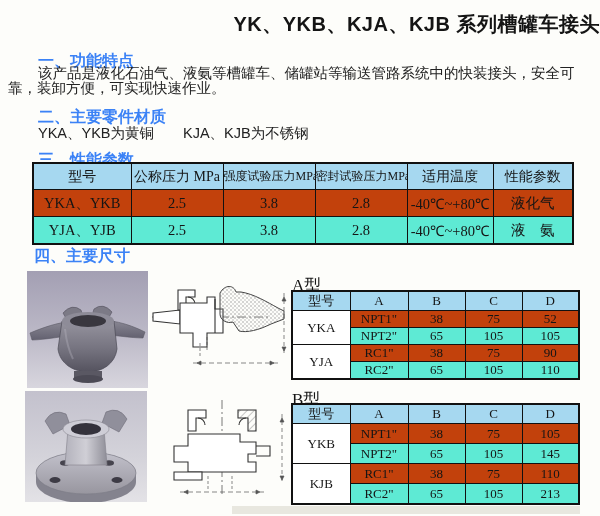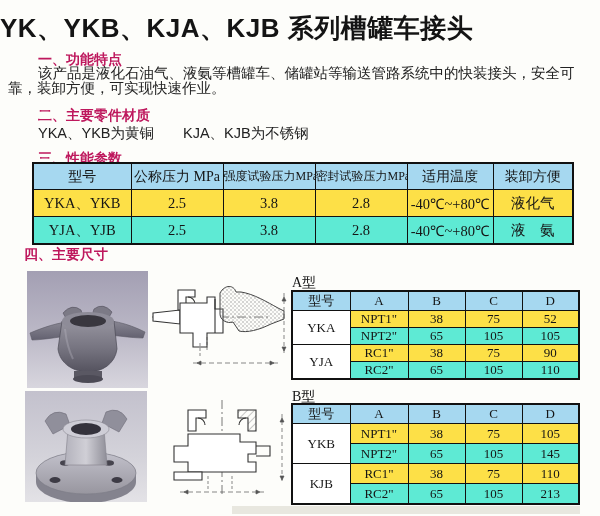--- a/index.html
+++ b/index.html
@@ -1,45 +1,45 @@
 <!DOCTYPE html>
 <html><head>
 <meta charset="utf-8">
 <style>
   html,body{margin:0;padding:0;background:#e9e9e6;}
   #page{position:relative;width:600px;height:516px;background:#fdfdfa;overflow:hidden;
         font-family:"Liberation Sans",sans-serif;color:#1c1c1c;}
   .abs{position:absolute;}
-  #title{top:11px;left:0;width:600px;text-align:left;
-         font-size:26px;font-weight:bold;color:#141414;letter-spacing:.5px;}
-  .red-h{font-size:14px;font-weight:bold;color:#be185d;}
+  #title{top:11px;left:0;width:600px;text-align:right;
+         font-size:20px;font-weight:bold;color:#141414;letter-spacing:.5px;}
+  .red-h{font-size:16px;font-weight:bold;color:#3b82f6;}
   #h1{left:38px;top:51px;}
   #p1{left:8px;top:66px;width:588px;font-size:14.5px;line-height:15px;
       text-indent:30px;color:#222;}
   #h2{left:38px;top:107px;}
   #p2{left:38px;top:124px;font-size:14.5px;color:#222;}
   #h3{left:38px;top:150px;}
-  #h4{left:24px;top:246px;}
+  #h4{left:34px;top:246px;}
 
   table{border-collapse:collapse;font-family:"Liberation Serif",serif;color:#151515;
         table-layout:fixed;}
   th,td{border:1px solid #111;text-align:center;vertical-align:middle;
         padding:0;overflow:hidden;white-space:nowrap;}
   th{font-weight:normal;}
 
   #perf-table{left:32px;top:162px;}
   #perf-table table{width:540px;border:2px solid #111;}
   #perf-table th{background:#a6d8f0;height:25px;font-size:14px;}
   #perf-table th.small{font-size:12px;}
   #perf-table td{height:26px;font-size:14.5px;}
   tr.ry td{background:#5eead4;}
-  tr.rw td{background:#fde047;}
+  tr.rw td{background:#c2410c;}
   td.model{background:#ffffff !important;font-size:13.5px;}
 
-  .dim-label{font-family:"Liberation Serif",serif;font-size:14px;color:#151515;}
+  .dim-label{font-family:"Liberation Serif",serif;font-size:17px;color:#151515;}
   #label-a{left:292px;top:274px;}
   #label-b{left:292px;top:388px;}
   .dim table{width:287px;border:2px solid #111;}
   .dim th{background:#a6d8f0;height:18px;font-size:13px;}
   .dim td{font-size:13px;}
   #dim-a{left:291px;top:290px;}
   #dim-a td{height:16px;}
   #dim-b{left:291px;top:403px;}
   #dim-b td{height:19px;}
 
@@ -77,21 +77,21 @@
           <col style="width:86px">
           <col style="width:80px">
         </colgroup>
       <tbody>
           <tr>
         <th>型号</th>
         <th>公称压力 MPa</th>
         <th class="small">强度试验压力MPa</th>
         <th class="small">密封试验压力MPa</th>
         <th>适用温度</th>
-        <th>装卸方便</th>
+        <th>性能参数</th>
       </tr>
       <tr class="rw">
         <td>YKA、YKB</td>
         <td>2.5</td>
         <td>3.8</td>
         <td>2.8</td>
         <td>-40℃~+80℃</td>
         <td>液化气</td>
       </tr>
       <tr class="ry">

